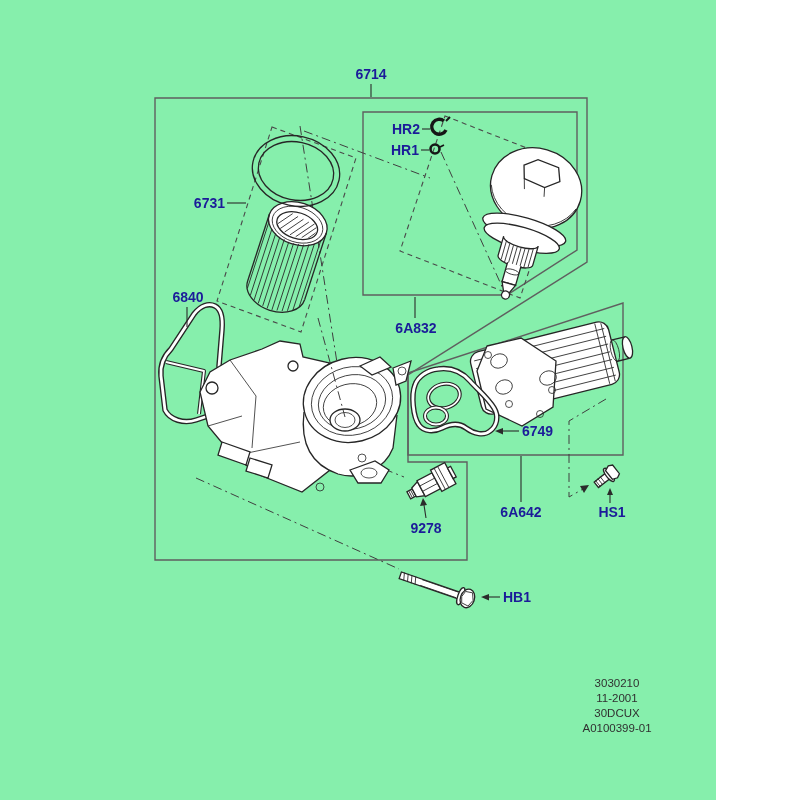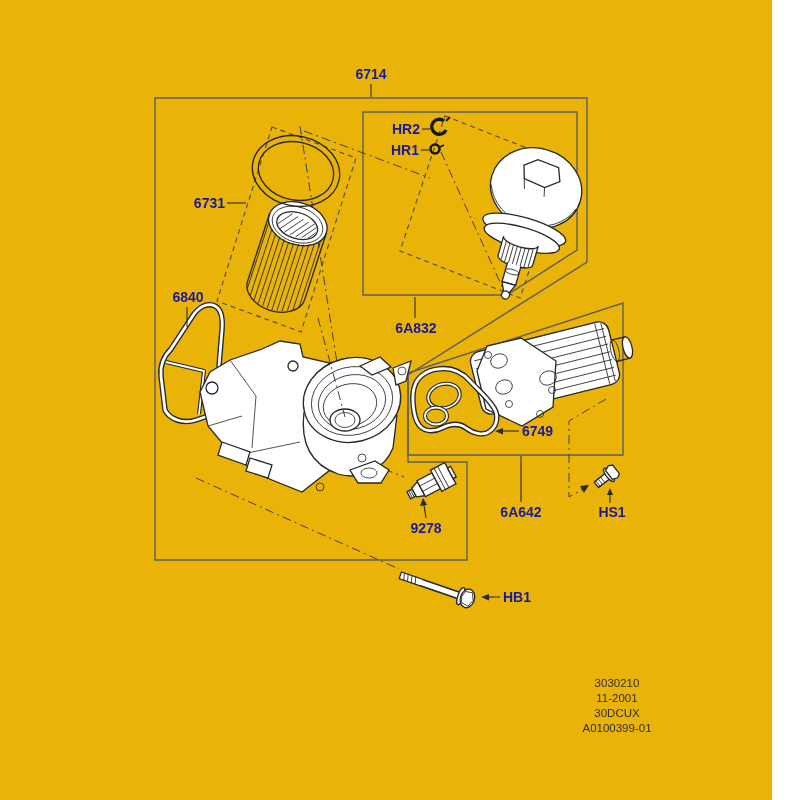--- a/index.html
+++ b/index.html
@@ -1,16 +1,16 @@
 <!DOCTYPE html>
 <html><head>
 <meta charset="utf-8">
 <style>
   html,body{margin:0;padding:0;background:#ffffff;}
-  .page{width:772px;height:800px;position:relative;background:#eab308;overflow:hidden;}
+  .page{width:716px;height:800px;position:relative;background:#86efac;overflow:hidden;}
   svg{position:absolute;left:0;top:0;}
   .box    {fill:none;stroke:#5f5f5f;stroke-width:1.4;}
   .dashbox{fill:none;stroke:#4a4a4a;stroke-width:1.1;stroke-dasharray:5 4;}
   .cl     {fill:none;stroke:#3f3f3f;stroke-width:1;stroke-dasharray:9 4 2 4;}
   .p1     {fill:#ffffff;stroke:#262626;stroke-width:1.3;}
   .p0     {fill:none;stroke:#262626;stroke-width:1.3;}
   .pd     {fill:none;stroke:#262626;stroke-width:0.8;}
   .dblA   {fill:none;stroke:#262626;stroke-width:5.5;stroke-linejoin:round;}
   .dblB   {fill:none;stroke:#ffffff;stroke-width:2.8;stroke-linejoin:round;}
   .dblC   {fill:none;stroke:#262626;stroke-width:4;stroke-linejoin:round;}

